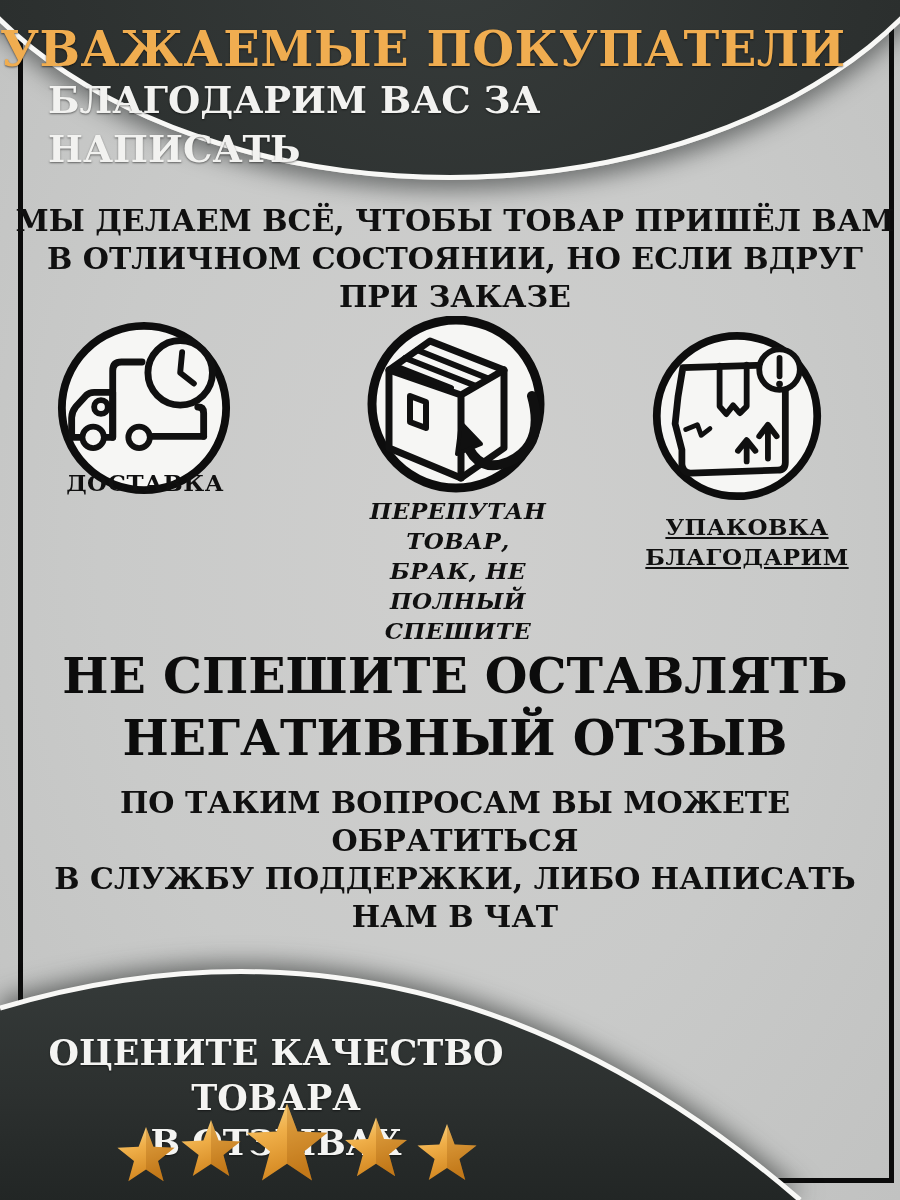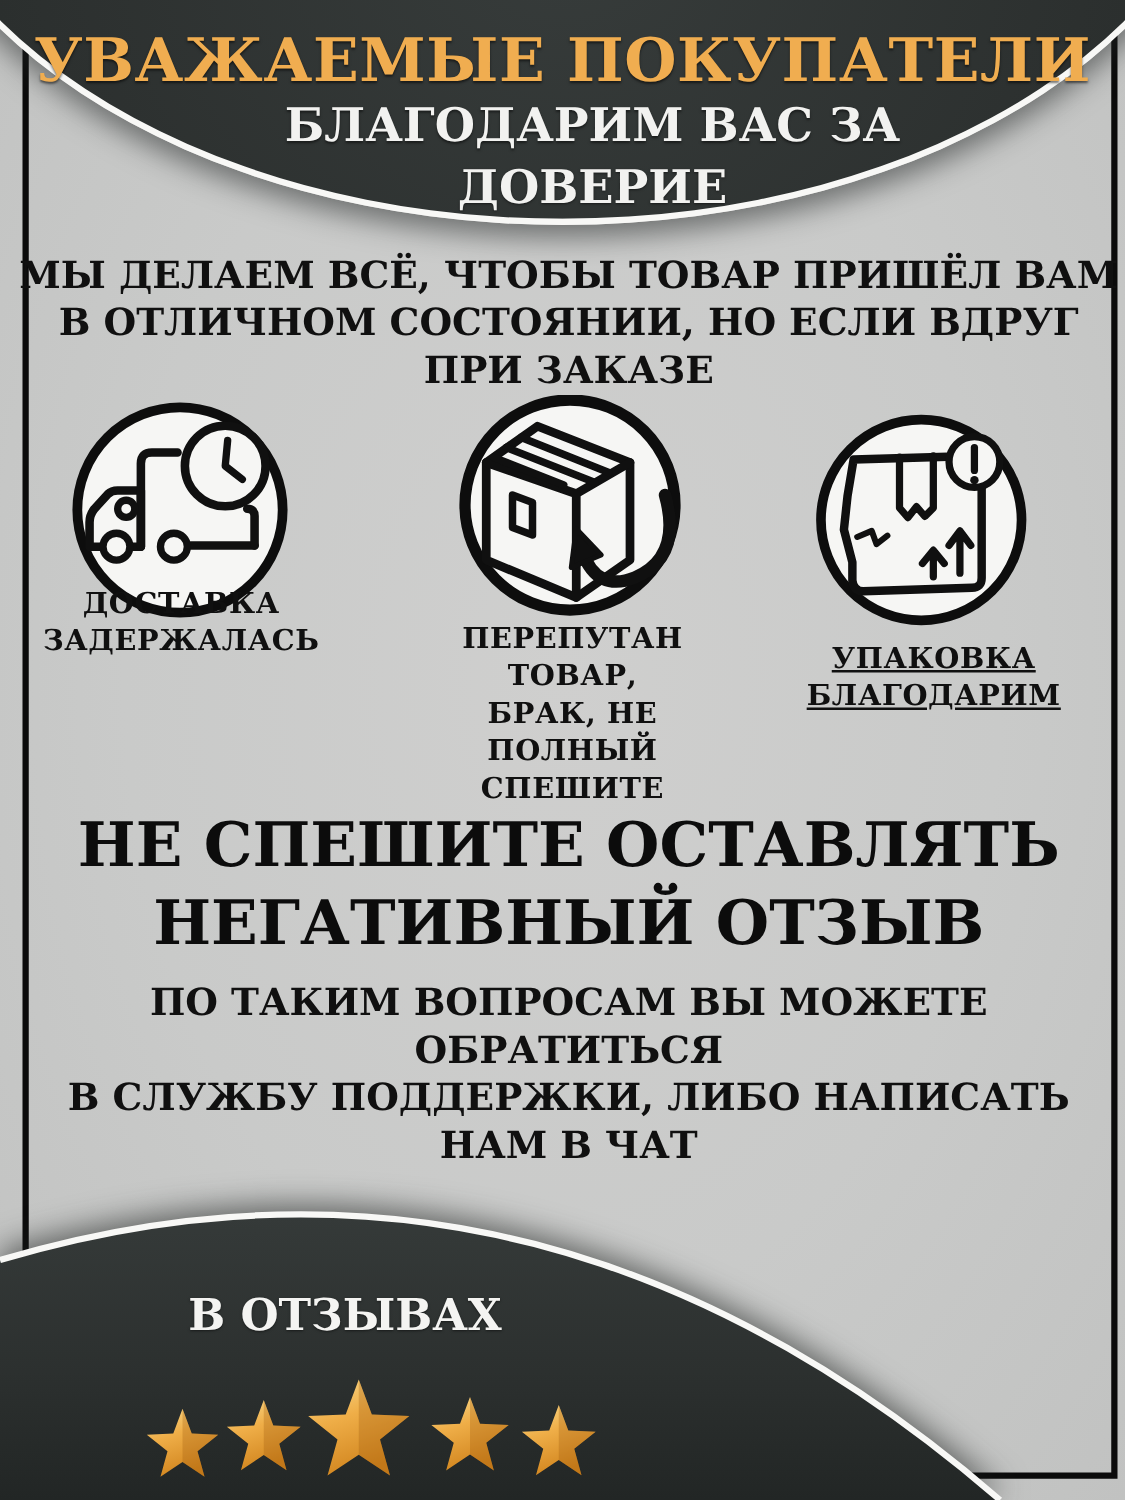--- a/index.html
+++ b/index.html
@@ -19,35 +19,35 @@
     border:5px solid #0b0b0b;z-index:1;background:transparent;
   }
   
   .header-arc{
     position:absolute;left:-95px;top:-540px;width:1090px;height:720px;
     border-radius:50%;border:5px solid #f8f8f6;
     background:radial-gradient(ellipse at 50% 68%, var(--dark-hi) 0%, var(--dark) 55%, var(--dark-lo) 100%);
     box-shadow:0 10px 22px rgba(35,39,38,.55);
     z-index:2;
   }
-  .header-text{position:absolute;left:0;top:0;width:900px;text-align:center;z-index:4;}
+  .header-text{position:absolute;left:0;top:0;width:900px;z-index:4;}
   .header-title{
     margin-top:22px;font-size:48px;line-height:54px;color:var(--gold);
     letter-spacing:.5px;text-shadow:0 1px 2px rgba(0,0,0,.55);
   }
   .header-sub{font-size:37px;line-height:49px;color:#f2f2f0;text-shadow:0 1px 2px rgba(0,0,0,.5);margin-left:48px;}
   
   .intro{position:absolute;left:5px;top:202px;width:900px;text-align:center;z-index:4;
          font-size:30px;line-height:38px;color:var(--ink);}
   
   .circle-svg{position:absolute;z-index:4;}
   .issue-label{position:absolute;z-index:4;text-align:center;font-size:23px;line-height:30px;
                letter-spacing:.5px;color:var(--ink);}
   #label-1{left:25px;top:468px;width:240px;}
-  #label-2{left:337px;top:496px;width:242px;}
+  #label-2{left:337px;top:496px;width:242px;font-style:italic;}
   #label-3{left:630px;top:512px;width:234px;text-decoration:underline;}
   
   .warning{position:absolute;left:5px;top:645px;width:900px;text-align:center;z-index:4;
            font-size:49px;line-height:62px;color:#0c0c0c;}
   
   .support{position:absolute;left:5px;top:784px;width:900px;text-align:center;z-index:4;
            font-size:30px;line-height:38px;color:var(--ink);}
   
   .footer-arc{position:absolute;left:0;top:0;width:900px;height:1200px;z-index:3;
               filter:drop-shadow(0 -5px 12px rgba(25,28,27,.6));}
@@ -61,21 +61,21 @@
 
 <div class="stage">
 
   <div class="frame"></div>
 
   <div class="header-arc"></div>
 
   <div class="header-text">
     <div class="header-title">УВАЖАЕМЫЕ ПОКУПАТЕЛИ</div>
     <div class="header-sub">БЛАГОДАРИМ ВАС ЗА</div>
-    <div class="header-sub">ДОВЕРИЕ</div>
+    <div class="header-sub">НАПИСАТЬ</div>
   </div>
 
   <div class="intro">
     <div>МЫ ДЕЛАЕМ ВСЁ, ЧТОБЫ ТОВАР ПРИШЁЛ ВАМ</div>
     <div>В ОТЛИЧНОМ СОСТОЯНИИ, НО ЕСЛИ ВДРУГ</div>
     <div>ПРИ ЗАКАЗЕ</div>
   </div>
 
   <svg class="circle-svg" style="left:56px;top:320px" width="176" height="176" viewBox="0 0 180 180">
     <circle cx="90" cy="90" r="84" fill="#f6f6f4" stroke="#0d0d0d" stroke-width="8"></circle>
@@ -107,21 +107,20 @@
     <path class="icon-stroke" stroke-width="5" d="M37,104 L49,99 L53,110 L62,103"></path>
     <path class="icon-stroke" stroke-width="6" d="M100,137 V119 M91,126 L100,115 L109,126"></path>
     <path class="icon-stroke" stroke-width="6" d="M122,134 V102 M113,111 L122,99 L131,111"></path>
     <circle cx="134" cy="42" r="21" fill="#f6f6f4" stroke="#101010" stroke-width="6"></circle>
     <path class="icon-stroke" stroke-width="6" d="M134,30 V49"></path>
     <circle cx="134" cy="57" r="3.5" fill="#101010"></circle>
   </svg>
 
   <div class="issue-label" id="label-1">
     <div>ДОСТАВКА</div>
-    <div>ЗАДЕРЖАЛАСЬ</div>
   </div>
   <div class="issue-label" id="label-2">
     <div>ПЕРЕПУТАН ТОВАР,</div>
     <div>БРАК, НЕ ПОЛНЫЙ</div>
     <div>СПЕШИТЕ</div>
   </div>
   <div class="issue-label" id="label-3">
     <div>УПАКОВКА</div>
     <div>БЛАГОДАРИМ</div>
   </div>
@@ -143,20 +142,21 @@
         <stop offset="0" stop-color="#353a39"></stop>
         <stop offset="0.55" stop-color="#2c302f"></stop>
         <stop offset="1" stop-color="#222625"></stop>
       </linearGradient>
     </defs>
     <path d="M0,1008 Q430,880 800,1200 L0,1200 Z" fill="url(#darkgrad)"></path>
     <path d="M0,1008 Q430,880 800,1200" fill="none" stroke="#f8f8f6" stroke-width="5"></path>
   </svg>
 
   <div class="footer-text">
+    <div>ОЦЕНИТЕ КАЧЕСТВО ТОВАРА</div>
     <div>В ОТЗЫВАХ</div>
   </div>
 
   <svg class="stars-svg" width="532" height="100" viewBox="0 0 532 100">
     <defs>
       <linearGradient id="gold" x1="0" y1="0" x2="0.35" y2="1">
         <stop offset="0" stop-color="#f9d98c"></stop>
         <stop offset="0.45" stop-color="#efae48"></stop>
         <stop offset="1" stop-color="#d2861f"></stop>
       </linearGradient>

